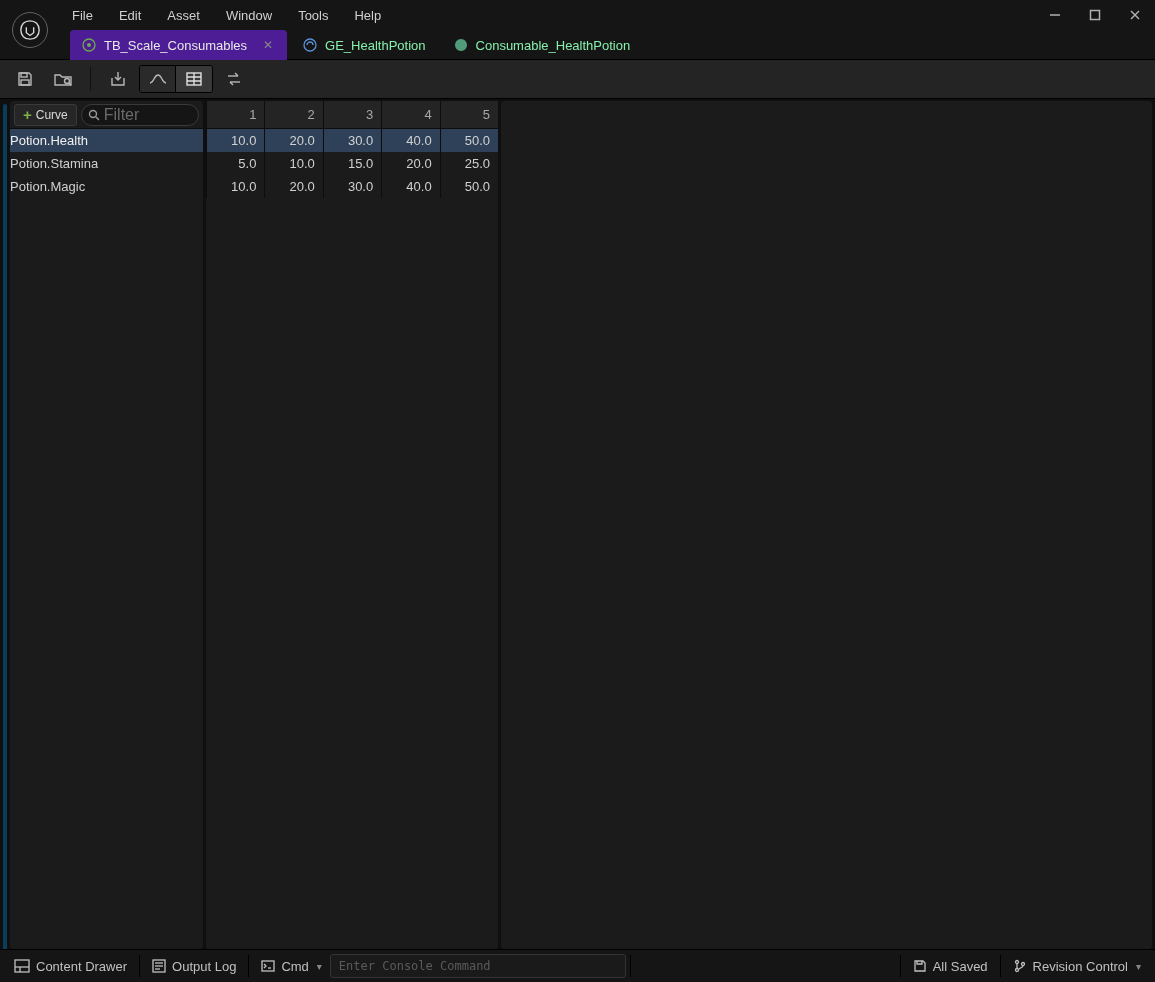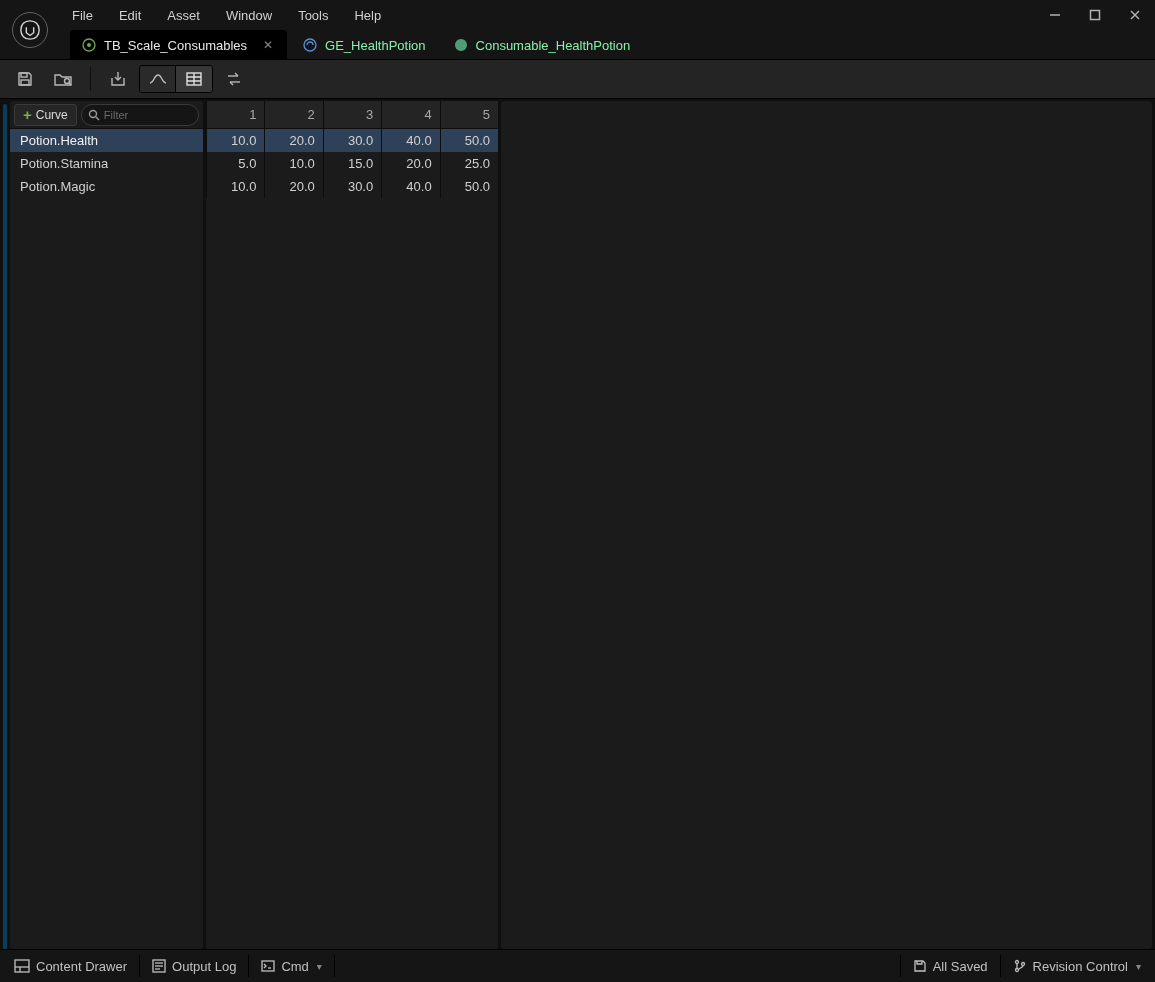--- a/index.html
+++ b/index.html
@@ -11,21 +11,21 @@
   .logo-area { width: 60px; display: flex; align-items: center; justify-content: center; }
   .logo-circle { width: 36px; height: 36px; border-radius: 50%; border: 1px solid #636363; display: flex; align-items: center; justify-content: center; color: #d8d8d8; font-weight: bold; }
   .top-right-col { flex: 1; display: flex; flex-direction: column; }
   .menubar { height: 30px; display: flex; align-items: center; }
   .menubar-items { display: flex; gap: 2px; }
   .menu-item { padding: 4px 12px; color: #d0d0d0; cursor: pointer; }
   .window-controls { margin-left: auto; display: flex; }
   .win-btn { width: 40px; height: 30px; display: flex; align-items: center; justify-content: center; cursor: pointer; color: #b0b0b0; }
   .tabbar { height: 30px; display: flex; align-items: flex-end; padding-left: 10px; }
   .tab { display: flex; align-items: center; gap: 8px; height: 30px; padding: 0 12px; border-radius: 4px 4px 0 0; color: #86efac; cursor: pointer; margin-right: 4px; }
-  .tab.active { background: #000000; color: #e8e8e8; }
+  .tab.active { background: #4c1d95; color: #e8e8e8; }
   .tab .tab-icon { width: 14px; height: 14px; display: flex; align-items: center; justify-content: center; }
   .tab .close { width: 14px; height: 14px; display: flex; align-items: center; justify-content: center; color: #888; font-size: 12px; margin-left: 6px; }
 
   
   .toolbar { height: 39px; background: #242424; display: flex; align-items: center; padding: 0 8px; gap: 4px; border-bottom: 1px solid #000; }
   .tool-btn { width: 34px; height: 30px; display: flex; align-items: center; justify-content: center; border-radius: 3px; cursor: pointer; color: #b8b8b8; }
   .tool-sep { width: 1px; height: 24px; background: #101010; margin: 0 6px; }
   .toggle-group { display: flex; border: 1px solid #000; border-radius: 3px; overflow: hidden; height: 28px; }
   .toggle-btn { width: 36px; display: flex; align-items: center; justify-content: center; background: #2a2a2a; cursor: pointer; color: #b8b8b8; }
   .toggle-btn.active { background: #383838; color: #e8e8e8; }
@@ -37,32 +37,32 @@
 
   .panel-container { flex: 1; display: flex; gap: 3px; min-height: 0; }
 
   
   .curve-list-panel { width: 193px; background: #1b1b1b; display: flex; flex-direction: column; border-radius: 3px; }
   .curve-list-header { height: 28px; display: flex; align-items: center; padding: 0 4px; gap: 4px; border-bottom: 1px solid #0d0d0d; }
   .add-curve-btn { display: flex; align-items: center; gap: 4px; height: 22px; padding: 0 8px; border: 1px solid #3a3a3a; border-radius: 3px; background: #262626; cursor: pointer; }
   .add-curve-btn .plus { color: #7db347; font-weight: bold; font-size: 15px; line-height: 1; }
   .add-curve-btn .label { color: #d8d8d8; font-size: 12px; }
   .filter-box { flex: 1; display: flex; align-items: center; height: 22px; background: #151515; border: 1px solid #3a3a3a; border-radius: 11px; padding: 0 6px; gap: 4px; }
-  .filter-box input { flex: 1; background: transparent; border: none; outline: none; color: #ccc; font-size: 11px; width: 0; }
+  .filter-box input { flex: 1; background: transparent; border: none; outline: none; color: #ccc; font-size: 16px; width: 0; }
   .filter-box input::placeholder { color: #6a6a6a; }
   .search-glyph { color: #9a9a9a; font-size: 12px; }
 
   
   .data-panel { flex: 0 0 292px; background: #1b1b1b; border-radius: 3px; display: flex; flex-direction: column; }
 
   
   .row { height: 23px; display: flex; align-items: center; }
   .row.header { background: #242424; border-bottom: 1px solid #0d0d0d; height: 28px; }
   .row.selected { background: #2f4158; color: #e8e8e8; }
-  .curve-name-cell { flex: 1; padding-left: 10px; color: #d0d0d0; text-align: left; white-space: nowrap; overflow: hidden; }
+  .curve-name-cell { flex: 1; color: #d0d0d0; text-align: left; white-space: nowrap; overflow: hidden; }
   .row.selected .curve-name-cell { color: #f0f0f0; }
   .data-cell { flex: 1; padding-right: 8px; text-align: right; color: #d0d0d0; border-left: 1px solid #0d0d0d; height: 100%; display: flex; align-items: center; justify-content: flex-end; }
   .row.header .data-cell { color: #a8a8a8; }
 
   
   .empty-area { flex: 1; background: #1b1b1b; border-radius: 3px; }
 
   
   .statusbar { height: 33px; background: #151515; border-top: 1px solid #000; display: flex; align-items: center; padding: 0 6px; color: #c0c0c0; }
   .status-sep { width: 1px; height: 22px; background: #000; margin: 0 4px; }
@@ -293,20 +293,21 @@
     <span>
       <svg width="14" height="12" viewBox="0 0 14 12" fill="none" stroke="#c0c0c0" stroke-width="1.3">
           <rect x="1" y="1" width="12" height="10"></rect>
           <path d="M3 4 l2 2 -2 2"></path>
           <line x1="7" y1="8" x2="10" y2="8"></line>
         </svg>
     </span>
     <span>Cmd</span>
     <span class="dd">▾</span>
   </div>
+  <input class="cmd-input" type="text" placeholder="Enter Console Command" style="">
   <div class="status-sep"></div>
   <div class="status-spacer"></div>
   <div class="status-sep"></div>
   <div class="status-btn">
     <span>
       <svg width="14" height="14" viewBox="0 0 14 14" fill="none" stroke="#c0c0c0" stroke-width="1.3">
           <path d="M2 2 h8 l2 2 v8 h-10 Z"></path>
           <path d="M4 2 v3 h5 v-3"></path>
         </svg>
     </span>

